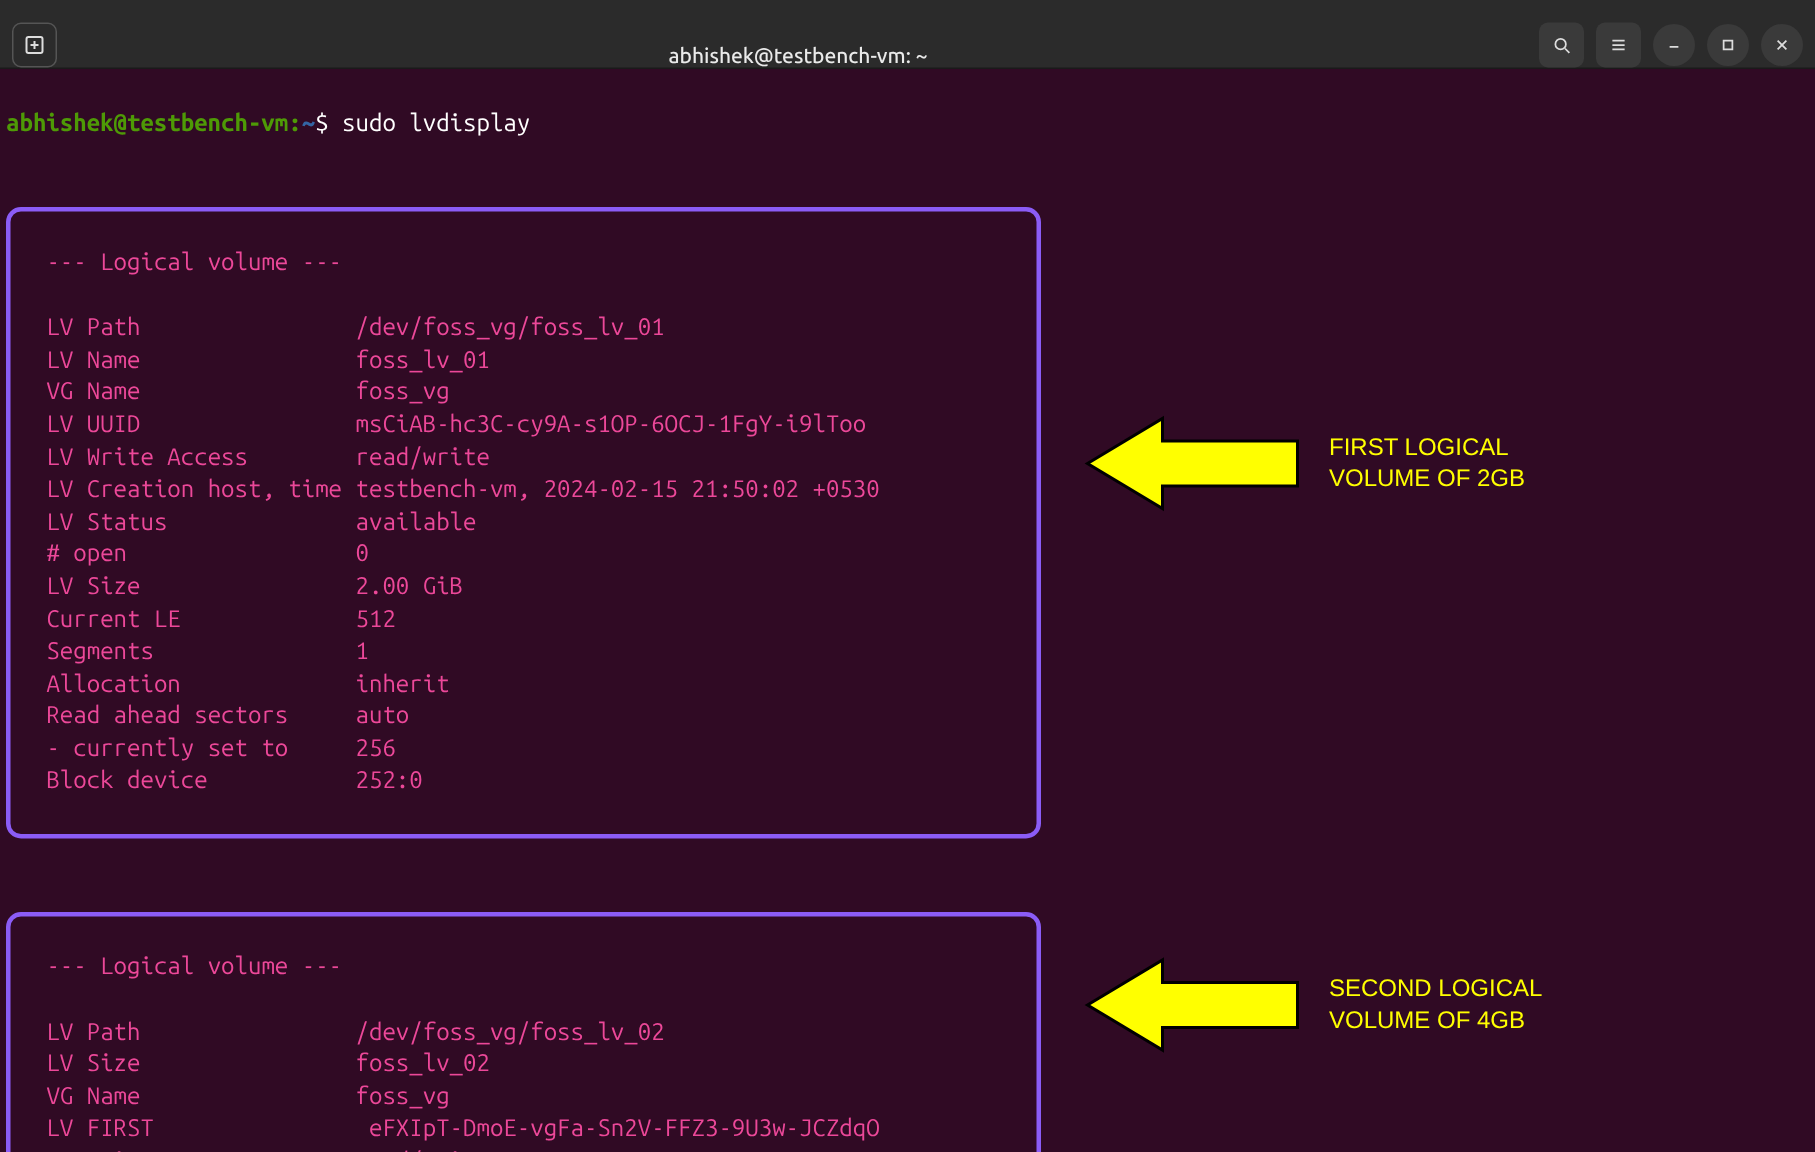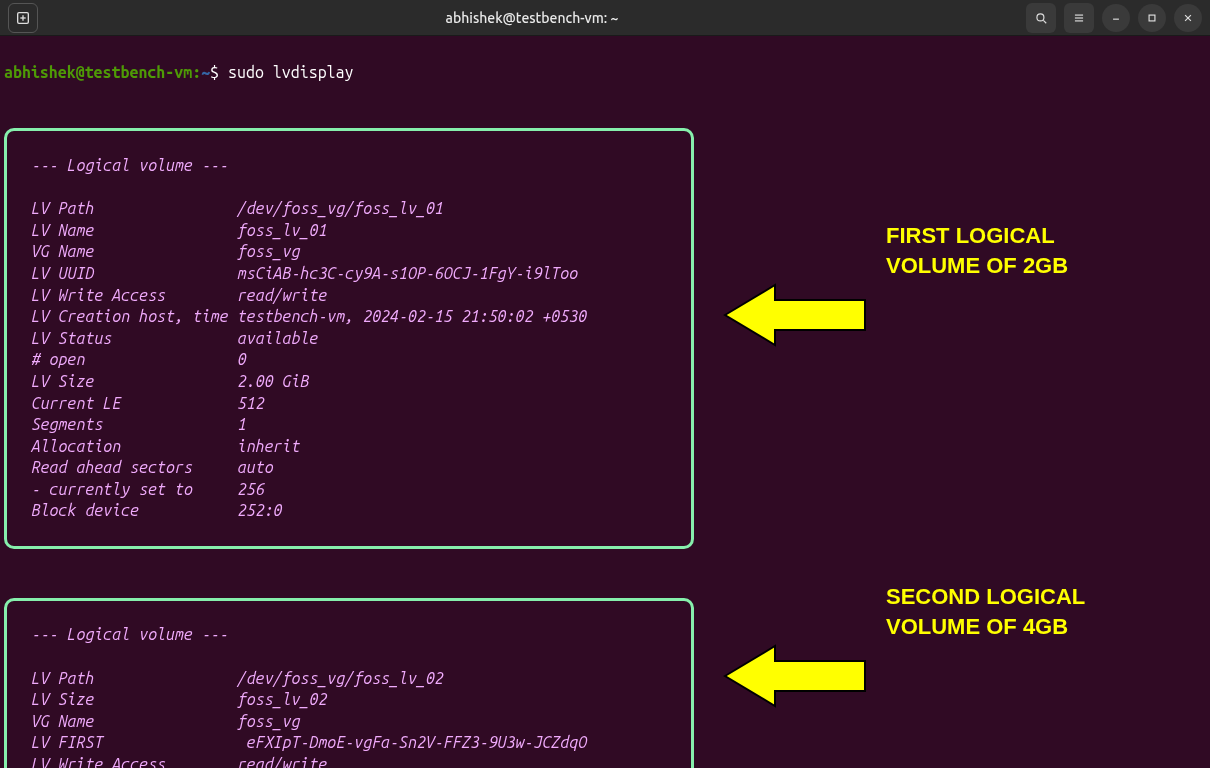--- a/index.html
+++ b/index.html
@@ -8,23 +8,23 @@
     font-family: "Ubuntu Mono", "DejaVu Sans Mono", Consolas, monospace;
     font-size: 16px;
     color: #ffffff;
     width: 1210px;
     height: 768px;
     overflow: hidden;
   }
   
   .titlebar {
     background: #2b2b2b;
-    height: 36px;
+    height: 46px;
     display: flex;
-    align-items: center;
+    align-items: flex-end;
     padding: 0 8px;
     border-bottom: 1px solid #1a1a1a;
     font-family: Ubuntu, "Segoe UI", sans-serif;
   }
   .titlebar .left { display: flex; gap: 6px; align-items: center; }
   .titlebar .center {
     flex: 1;
     text-align: center;
     color: #eaeaea;
     font-size: 14px;
@@ -57,39 +57,38 @@
     line-height: 1.35;
     white-space: pre;
     position: relative;
     height: 726px;
   }
   .prompt-user { color: #4e9a06; font-weight: bold; }
   .prompt-path { color: #3465a4; font-weight: bold; }
   .prompt-suffix { color: #ffffff; }
   .cmd { color: #ffffff; }
   .lv-box {
-    border: 3px solid #86efac;
+    border: 3px solid #8b5cf6;
     border-radius: 10px;
     margin-top: 2px;
     padding: 2px 6px 2px 6px;
     width: 690px;
-    color: #f0abfc;
-    font-style: italic;
+    color: #ec4899;
   }
   .lv-box.second { margin-top: 6px; }
   .lv-line { white-space: pre; }
   
   .annotation {
     position: absolute;
     display: flex;
-    align-items: flex-start;
+    align-items: center;
     gap: 16px;
     font-family: Arial, sans-serif;
-    font-weight: bold;
-    font-size: 22px;
+    font-weight: normal;
+    font-size: 16px;
     color: #ffff00;
   }
   .annotation-text { line-height: 1.35; }
   .arrow svg { display:block; }
 </style>
 </head>
 <body>
 
 <div class="titlebar">
   <div class="left">

